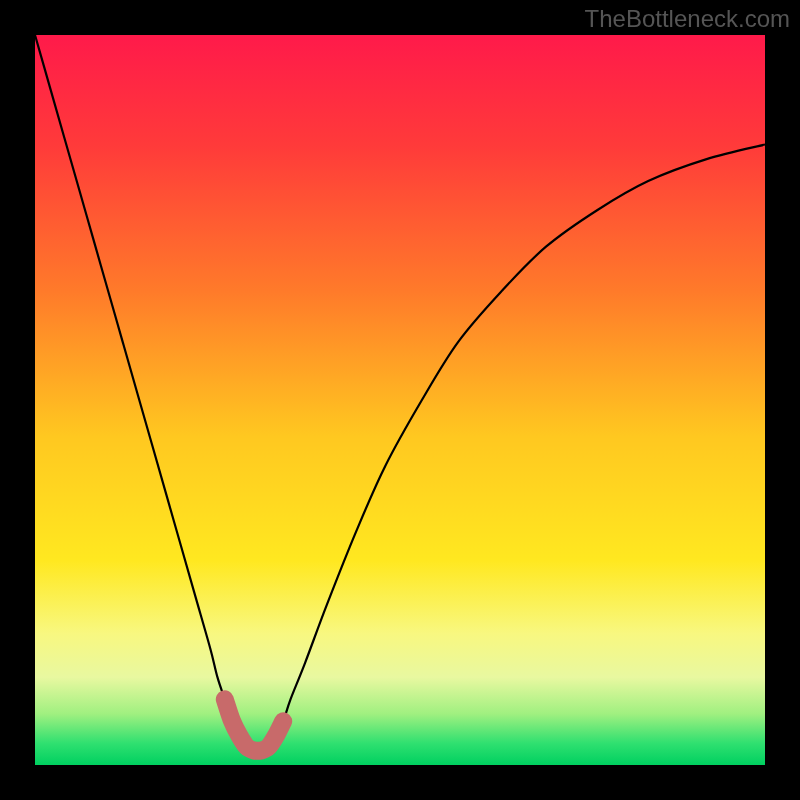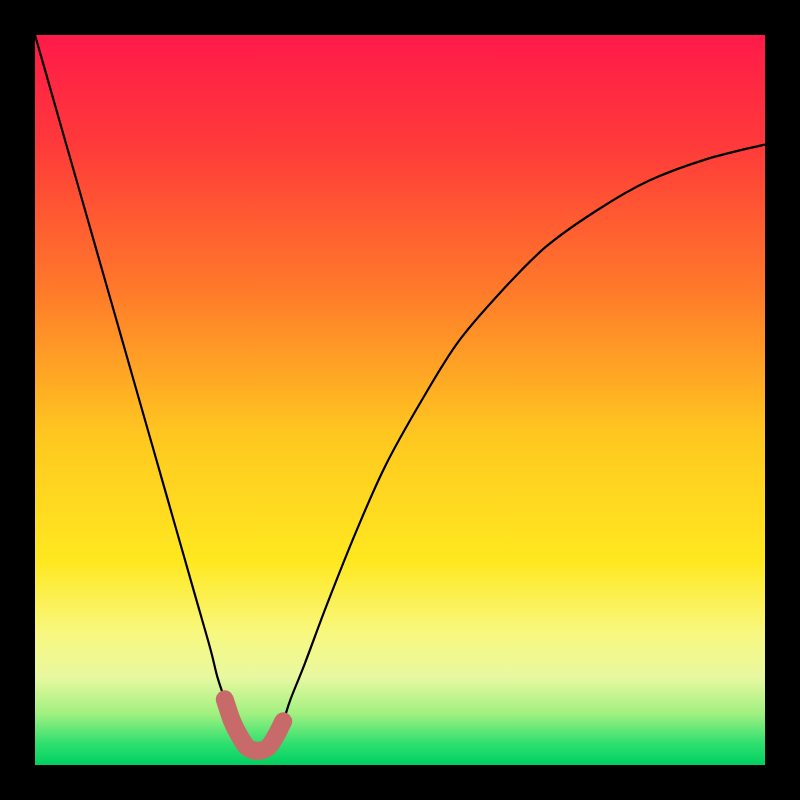--- a/index.html
+++ b/index.html
@@ -27,20 +27,21 @@
     z-index: 10;
   }
   svg {
     display: block;
   }
 </style>
 </head>
 <body>
 
 <div class="chart-container">
+  <div class="watermark">TheBottleneck.com</div>
   <svg id="chart-svg" width="800" height="800" viewBox="0 0 800 800">
     <defs>
       <linearGradient id="bg-grad" x1="0" y1="0" x2="0" y2="1">
           <stop offset="0%" stop-color="#ff1a4a"></stop>
           <stop offset="15%" stop-color="#ff3a3a"></stop>
           <stop offset="35%" stop-color="#ff7a2a"></stop>
           <stop offset="55%" stop-color="#ffc820"></stop>
           <stop offset="72%" stop-color="#ffe820"></stop>
           <stop offset="82%" stop-color="#f8f880"></stop>
           <stop offset="88%" stop-color="#e8f8a0"></stop>

